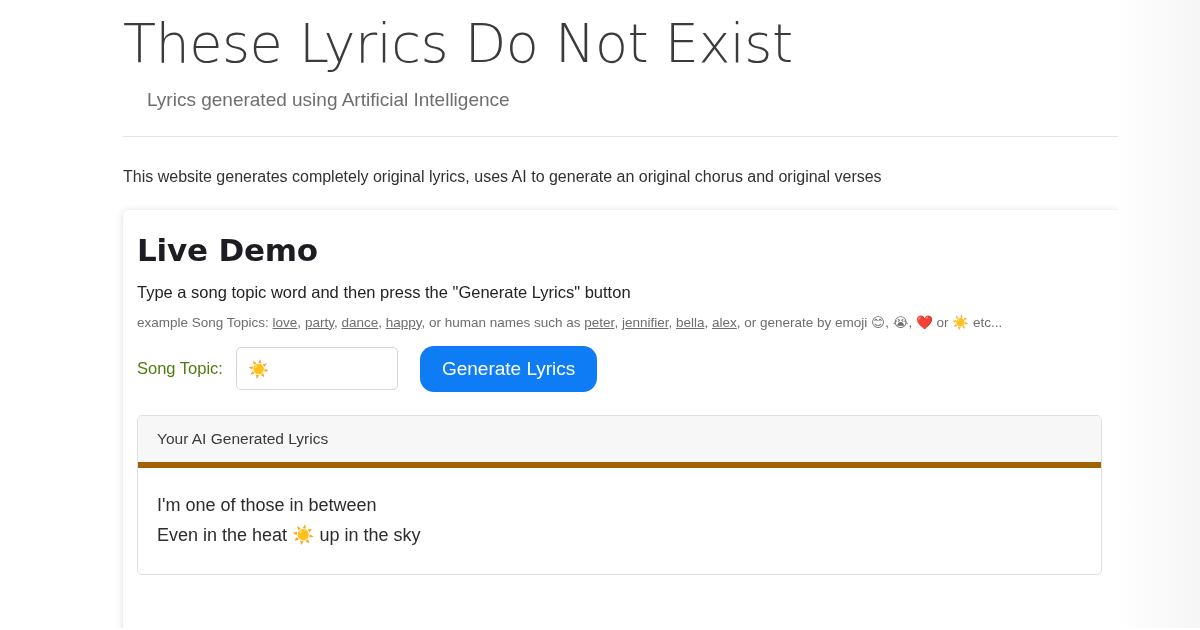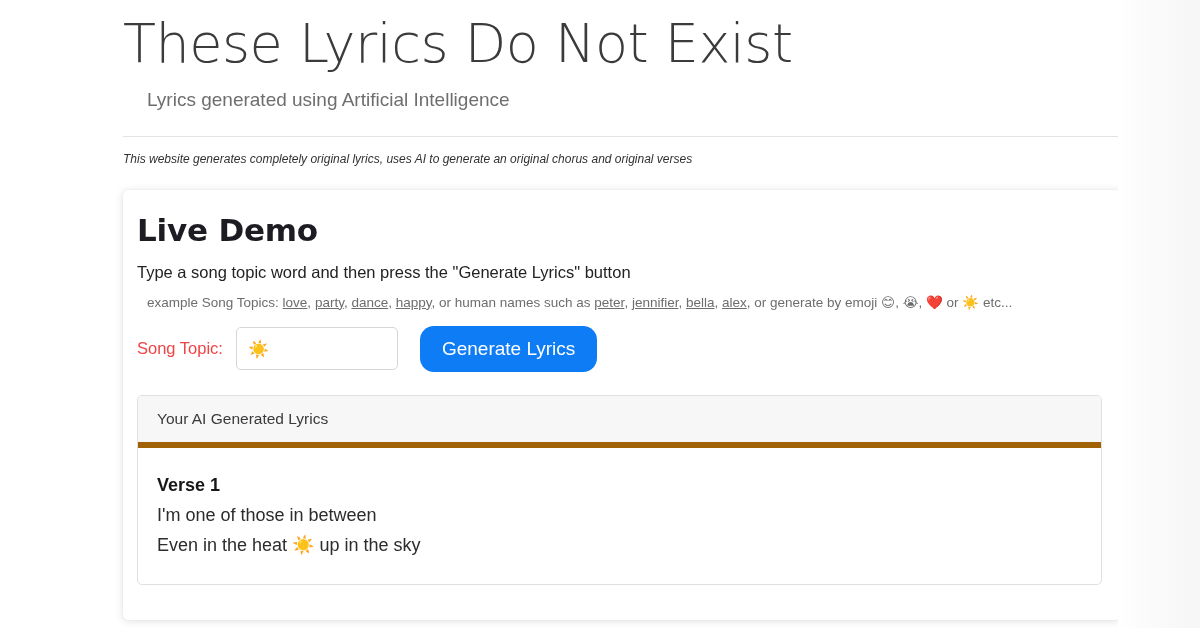--- a/index.html
+++ b/index.html
@@ -58,24 +58,23 @@
   }
 
   hr.divider {
     border: 0;
     border-top: 1px solid #e3e3e3;
     margin: 25px 0 0 0;
     width: 995px;
   }
 
   .intro {
-    font-size: 12px;
+    font-size: 16px;
     color: #313131;
-    margin-top: 15px;
-    font-style: italic;
+    margin-top: 31px;
   }
 
   
   .card {
     position: relative;
     width: 998px;
     margin-top: 24px;
     background: #ffffff;
     border-radius: 5px;
     box-shadow: 0 1px 9px rgba(0,0,0,0.13), 0 0 1px rgba(0,0,0,0.10);
@@ -96,40 +95,40 @@
     font-size: 16.5px;
     color: #232323;
     margin-top: 15px;
     margin-left: 1px;
   }
 
   .examples {
     font-size: 13.5px;
     color: #6d6d6d;
     margin-top: 12px;
-    margin-left: 11px;
+    margin-left: 1px;
     white-space: nowrap;
   }
   .examples .lnk {
     color: #6d6d6d;
     text-decoration: underline;
     cursor: pointer;
   }
   .emo { font-family: "DejaVu Sans", sans-serif; }
 
   
   .form-row {
     display: flex;
     align-items: center;
     margin-top: 16px;
     margin-left: 1px;
   }
   .form-label {
     font-size: 16.5px;
-    color: #ef4444;
+    color: #4d7c0f;
     margin-right: 13px;
   }
   .topic-input {
     width: 162px;
     height: 43px;
     border: 1px solid #d6d6d6;
     border-radius: 5px;
     font-size: 17px;
     font-family: "DejaVu Sans", sans-serif;
     padding: 0 11px;
@@ -206,21 +205,20 @@
 
       <div class="form-row">
         <label class="form-label">Song Topic:</label>
         <input class="topic-input" type="text" value="☀️" style="">
         <button class="generate-btn">Generate Lyrics</button>
       </div>
 
       <div class="lyrics-card">
         <div class="lyrics-head">Your AI Generated Lyrics</div>
         <div class="lyrics-body">
-          <span class="verse-label">Verse 1</span>
           <span class="lyric-line">I'm one of those in between</span>
           <span class="lyric-line">Even in the heat ☀️ up in the sky</span>
         </div>
       </div>
 
     </div>
   </div>
 </div>
 
 </body></html>

